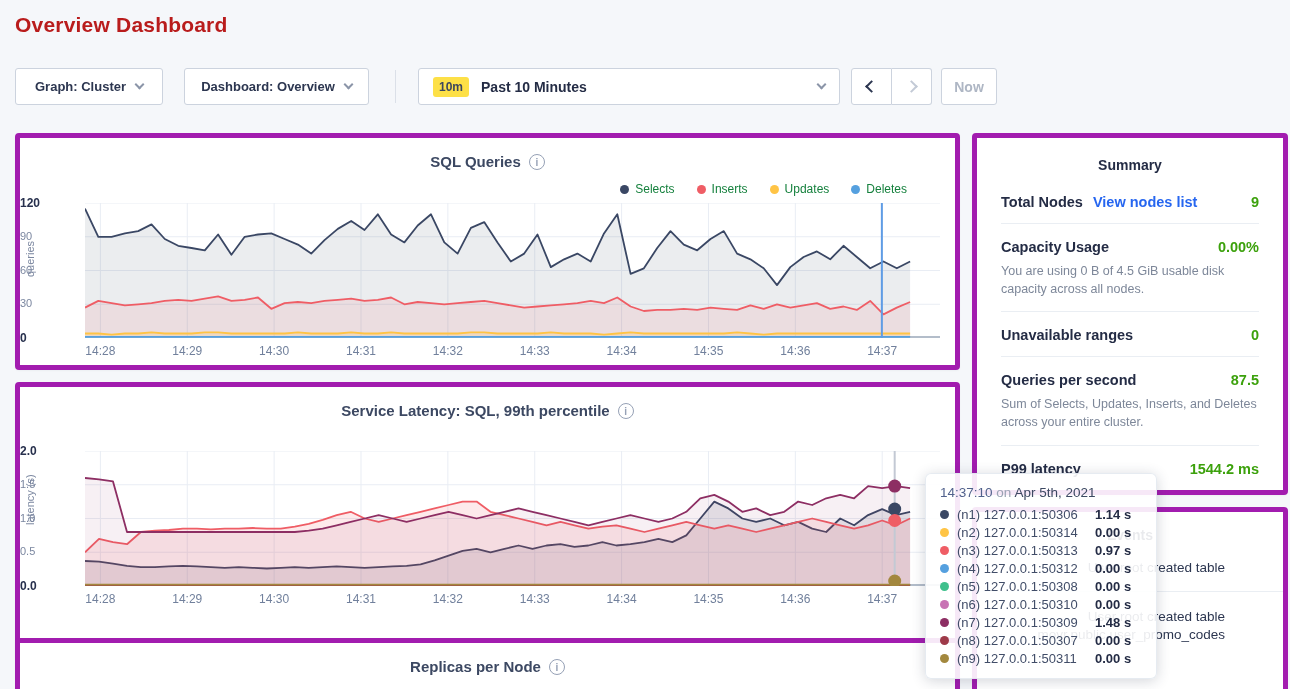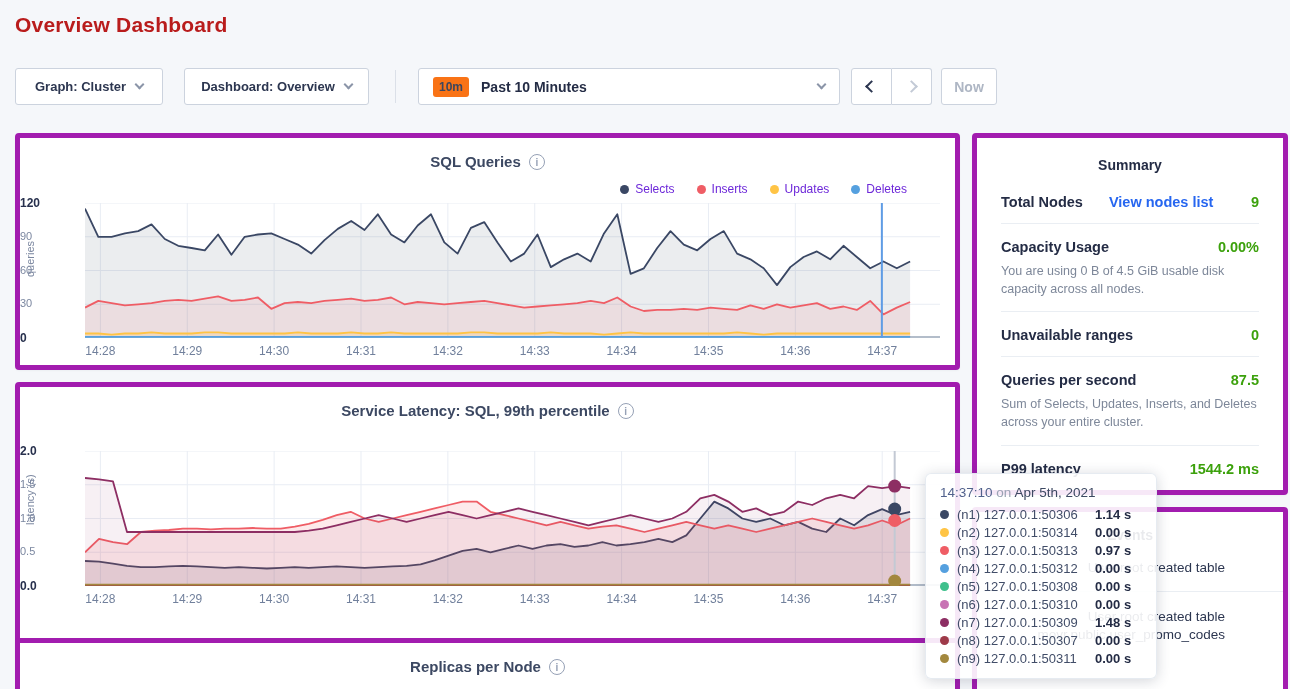--- a/index.html
+++ b/index.html
@@ -18,21 +18,21 @@
     position:absolute; top:68px; height:37px; background:#fff;
     border:1px solid #ccd3de; border-radius:3px; cursor:pointer;
     display:flex; align-items:center; justify-content:center;
     font-family:inherit; font-size:13px; font-weight:700; color:#2c3650;
   }
   .dd-graph { left:15px; width:148px; gap:10px; }
   .dd-dash  { left:184px; width:185px; gap:10px; }
   .chev { width:7px; height:7px; border-right:2px solid #8b95a8; border-bottom:2px solid #8b95a8; transform:rotate(45deg); margin-top:-4px; }
   .vdiv { position:absolute; left:395px; top:70px; width:1px; height:33px; background:#dbe0e8; }
   .time-picker { left:418px; width:422px; justify-content:flex-start; padding:0 14px; gap:12px; }
-  .time-badge { background:#f97316; color:#3c465e; border-radius:3px; font-size:12px; font-weight:700; padding:3px 6px; }
+  .time-badge { background:#fde047; color:#3c465e; border-radius:3px; font-size:12px; font-weight:700; padding:3px 6px; }
   .time-label { font-size:14px; font-weight:700; color:#242c45; }
   .time-picker .chev { margin-left:auto; }
   .nav-group { position:absolute; left:851px; top:68px; width:81px; height:37px; display:flex; }
   .nav-group button { flex:1; background:#fff; border:1px solid #ccd3de; cursor:pointer; display:flex; align-items:center; justify-content:center; }
   .nav-group button:first-child { border-radius:3px 0 0 3px; }
   .nav-group button:last-child { border-radius:0 3px 3px 0; border-left:none; }
   .chevL { width:9px; height:9px; border-left:2.5px solid #2c3650; border-bottom:2.5px solid #2c3650; transform:rotate(45deg); }
   .chevR { width:9px; height:9px; border-right:2.5px solid #c3cad6; border-top:2.5px solid #c3cad6; transform:rotate(45deg); }
   .now-btn { left:941px; width:56px; font-size:14px; color:#aeb6c4; cursor:default; }
 
@@ -43,37 +43,37 @@
   .card-replicas { left:15px;  top:638px; width:945px; height:160px; }
   .card-summary  { left:972px; top:133px; width:316px; height:362px; }
   .card-events   { left:972px; top:507px; width:316px; height:240px; }
 
   .chart-title-row { position:absolute; top:14px; left:0; width:100%; text-align:center; }
   .chart-title { font-size:15px; font-weight:700; color:#3c4862; vertical-align:middle; }
   .info-icon { display:inline-block; width:16px; height:16px; border:1px solid #96a1b6; border-radius:50%; color:#96a1b6; font-size:10px; line-height:15px; text-align:center; font-style:normal; margin-left:8px; vertical-align:middle; cursor:pointer; }
   .info-icon::after { content:"i"; font-weight:700; }
 
   .legend { position:absolute; top:44px; right:48px; display:flex; gap:22px; }
-  .legend-item { display:flex; align-items:center; gap:6px; font-size:12px; color:#6d28d9; cursor:pointer; }
+  .legend-item { display:flex; align-items:center; gap:6px; font-size:12px; color:#15803d; cursor:pointer; }
   .legend-dot { width:9px; height:9px; border-radius:50%; }
 
   .chart-area { position:absolute; inset:0; }
   .plot { position:absolute; left:65px; width:855px; height:135px; }
   .plot svg { position:absolute; inset:0; width:100%; height:100%; }
   .ytick { position:absolute; width:56px; text-align:left; font-size:11px; color:#7b87a0; }
   .ytick.bold { font-weight:700; color:#27304d; font-size:12px; }
   .xtick { position:absolute; width:48px; text-align:center; font-size:12px; color:#71809c; }
   .ylabel { position:absolute; left:2px; width:16px; font-size:11px; color:#7b87a0; transform:rotate(-90deg); transform-origin:center; white-space:nowrap; text-align:center; }
 
   
   .summary-title { text-align:center; font-size:14px; font-weight:700; color:#242c45; padding-top:19px; }
   .summary-rows { padding:6px 24px 0 24px; }
   .sum-row { border-bottom:1px solid #eaeef3; padding:15px 0 13px 0; }
   .sum-row:last-child { border-bottom:none; }
-  .sum-head { display:flex; align-items:baseline;gap:16px; }
+  .sum-head { display:flex; align-items:baseline; }
   .sum-label { font-size:14.5px; font-weight:700; color:#242c45; }
   .sum-link { font-size:14.5px; font-weight:700; color:#2666f0; margin-left:10px; cursor:pointer; text-decoration:none; }
   .sum-value { margin-left:auto; font-size:14.5px; font-weight:700; color:#3ca10c; }
   .sum-caption { margin-top:7px; font-size:12.5px; line-height:1.45; color:#7d8799; }
 
   
   .events-title { text-align:center; font-size:14px; font-weight:700; color:#242c45; padding-top:15px; }
   .ev-row { padding:16px 58px 14px 24px; border-bottom:1px solid #eaeef3; }
   .ev-row:last-child { border-bottom:none; }
   .ev-line { font-size:13.5px; color:#2c3650; text-align:right; line-height:1.35; white-space:nowrap; overflow:hidden; }

